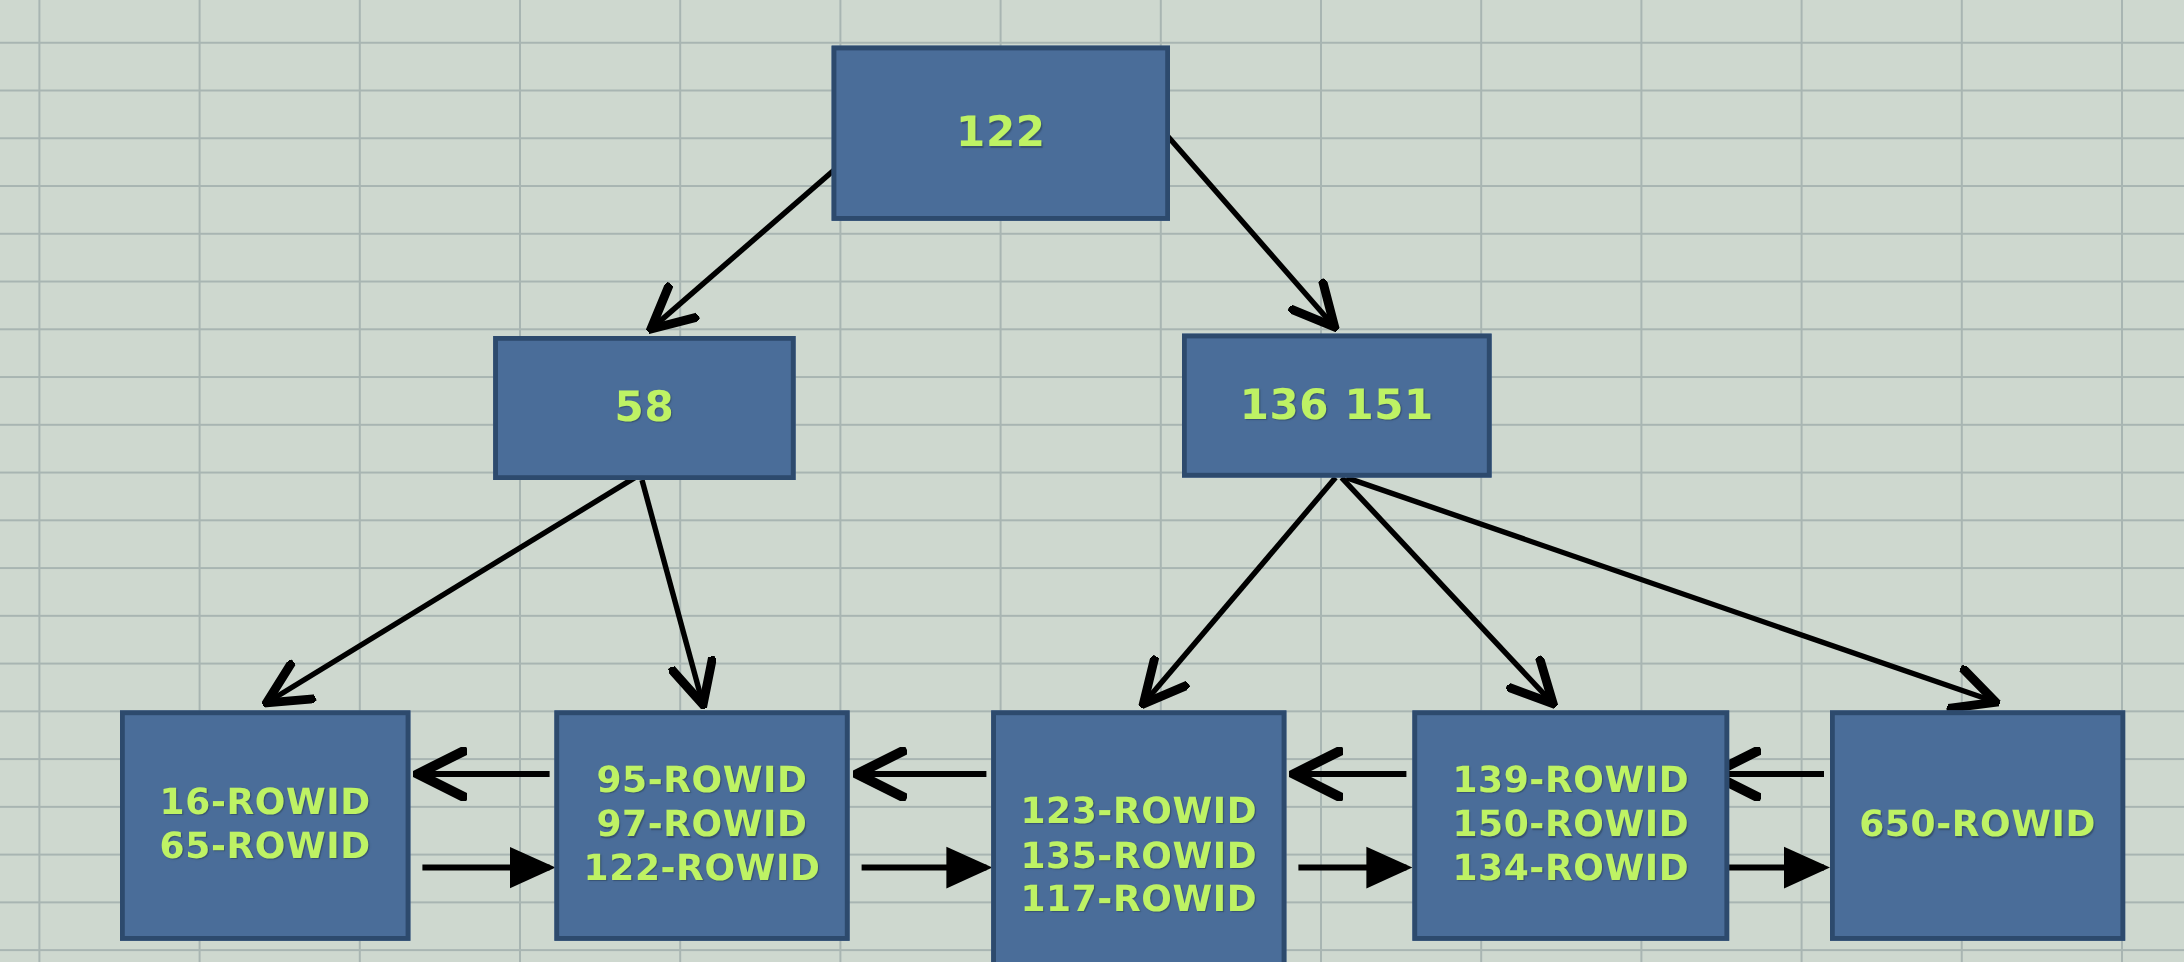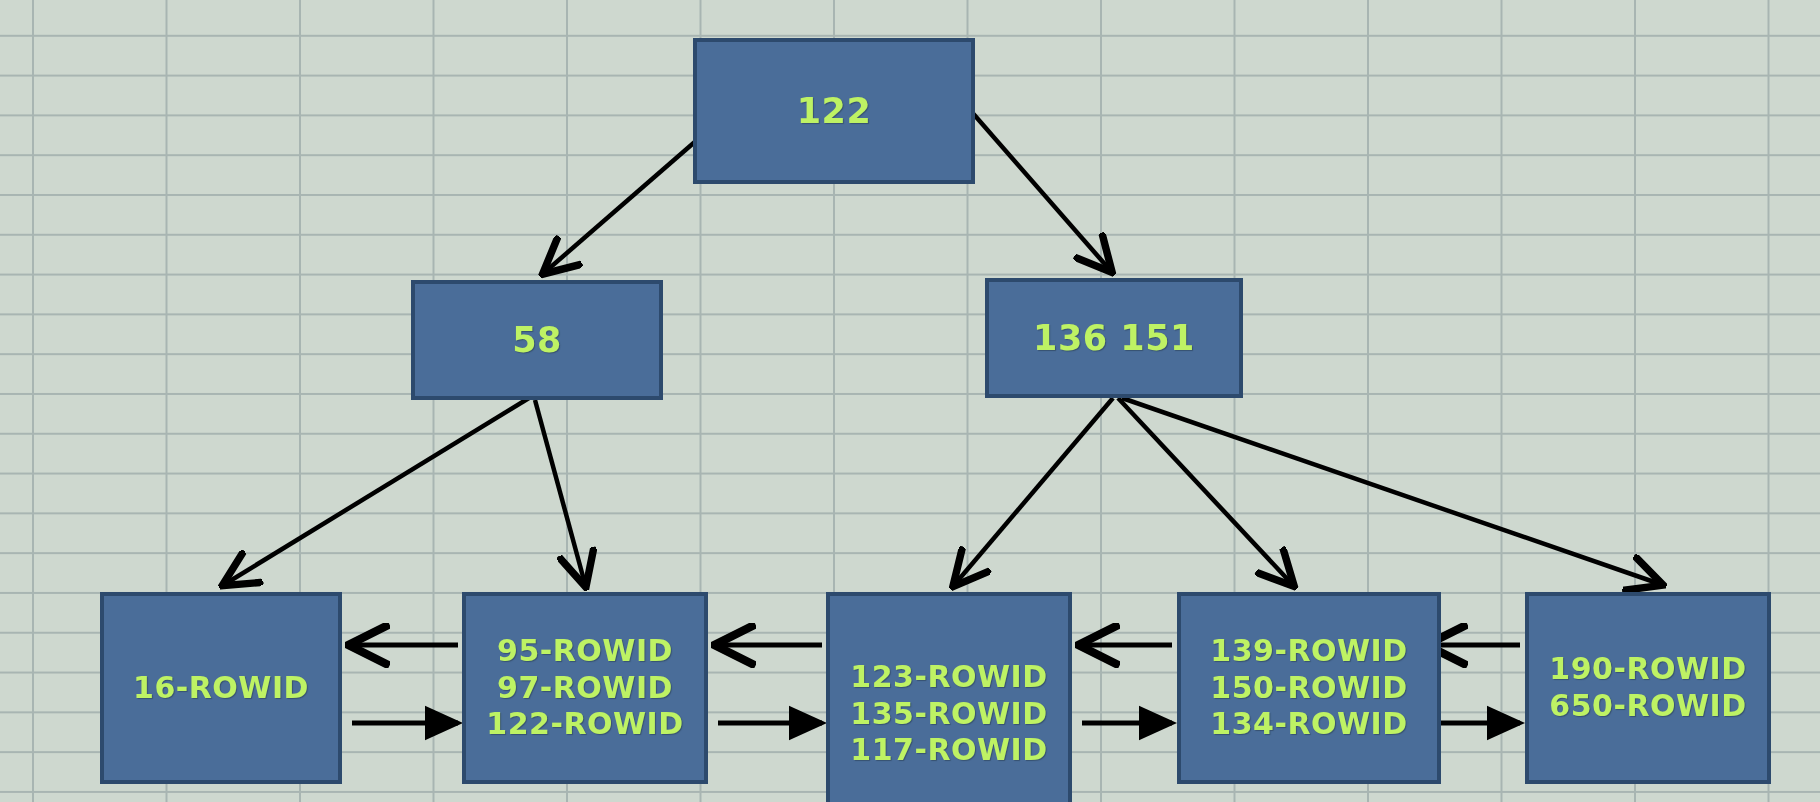--- a/index.html
+++ b/index.html
@@ -104,20 +104,21 @@
   <div class="node internal" style="left:411px; top:280px; width:252px; height:120px;">
     <span>58</span>
   </div>
 
   <div class="node internal" style="left:985px; top:278px; width:258px; height:120px;">
     <span>136 151</span>
   </div>
 
   <div class="node leaf" style="left:100px; top:592px; width:242px; height:192px;">
     <span class="key-line">16-ROWID</span>
+    <span class="key-line">65-ROWID</span>
   </div>
 
   <div class="node leaf" style="left:462px; top:592px; width:246px; height:192px;">
     <span class="key-line">95-ROWID</span>
     <span class="key-line">97-ROWID</span>
     <span class="key-line">122-ROWID</span>
   </div>
 
   <div class="node leaf" style="left:826px; top:592px; width:246px; height:244px;">
     <span class="key-line">123-ROWID</span>
@@ -125,17 +126,16 @@
     <span class="key-line">117-ROWID</span>
   </div>
 
   <div class="node leaf" style="left:1177px; top:592px; width:264px; height:192px;">
     <span class="key-line">139-ROWID</span>
     <span class="key-line">150-ROWID</span>
     <span class="key-line">134-ROWID</span>
   </div>
 
   <div class="node leaf" style="left:1525px; top:592px; width:246px; height:192px;">
-    <span class="key-line">190-ROWID</span>
     <span class="key-line">650-ROWID</span>
   </div>
 
 </div>
 
 </body></html>

